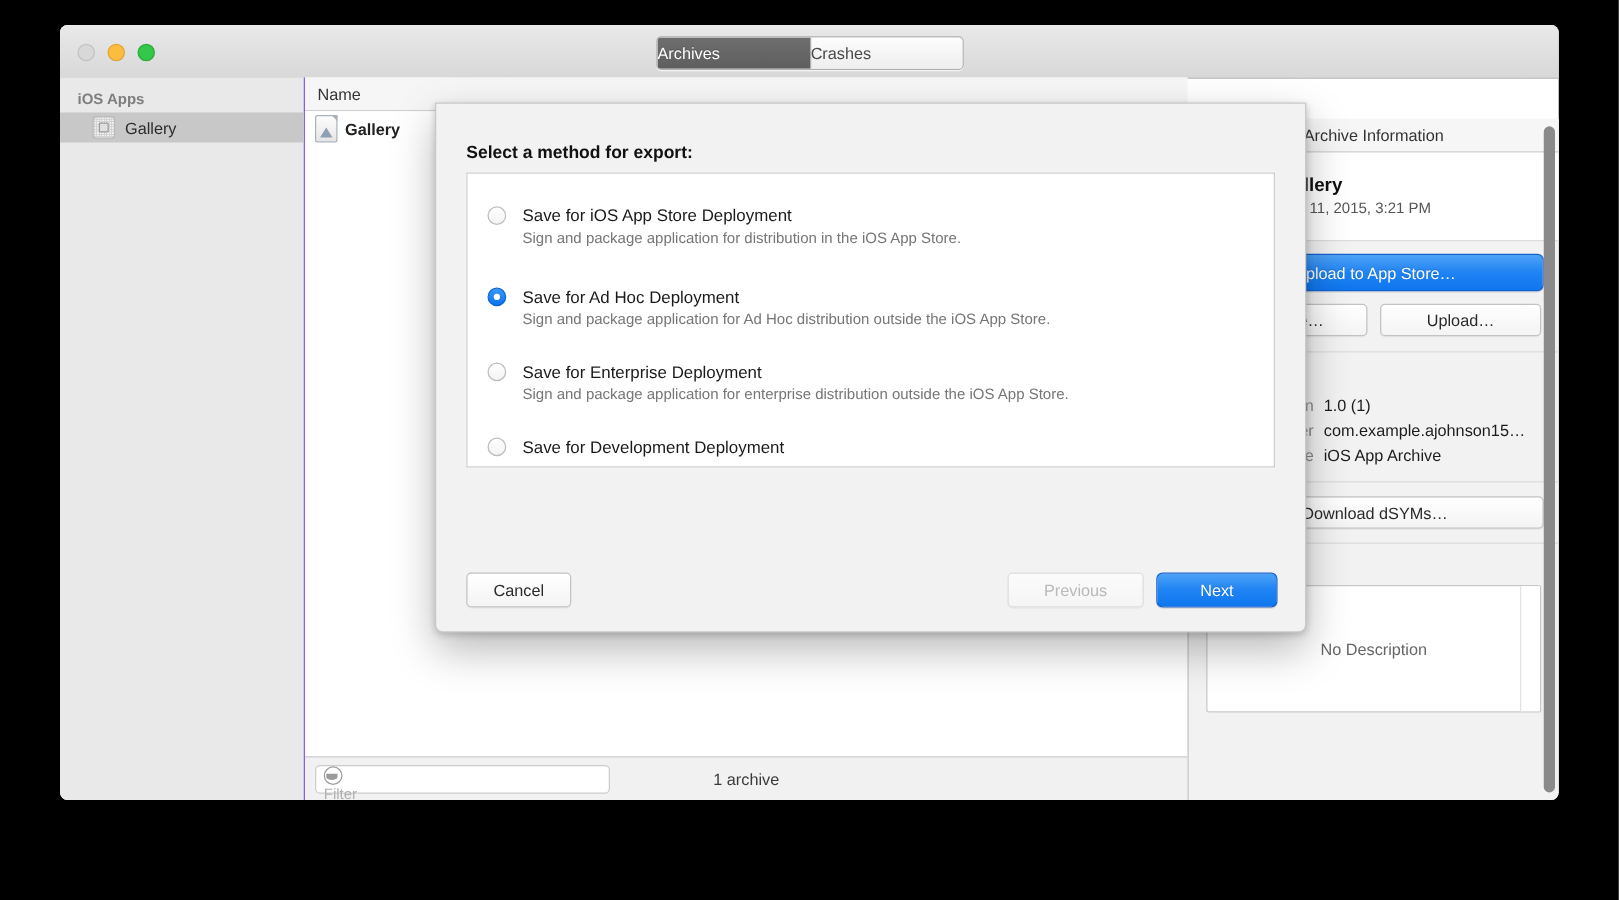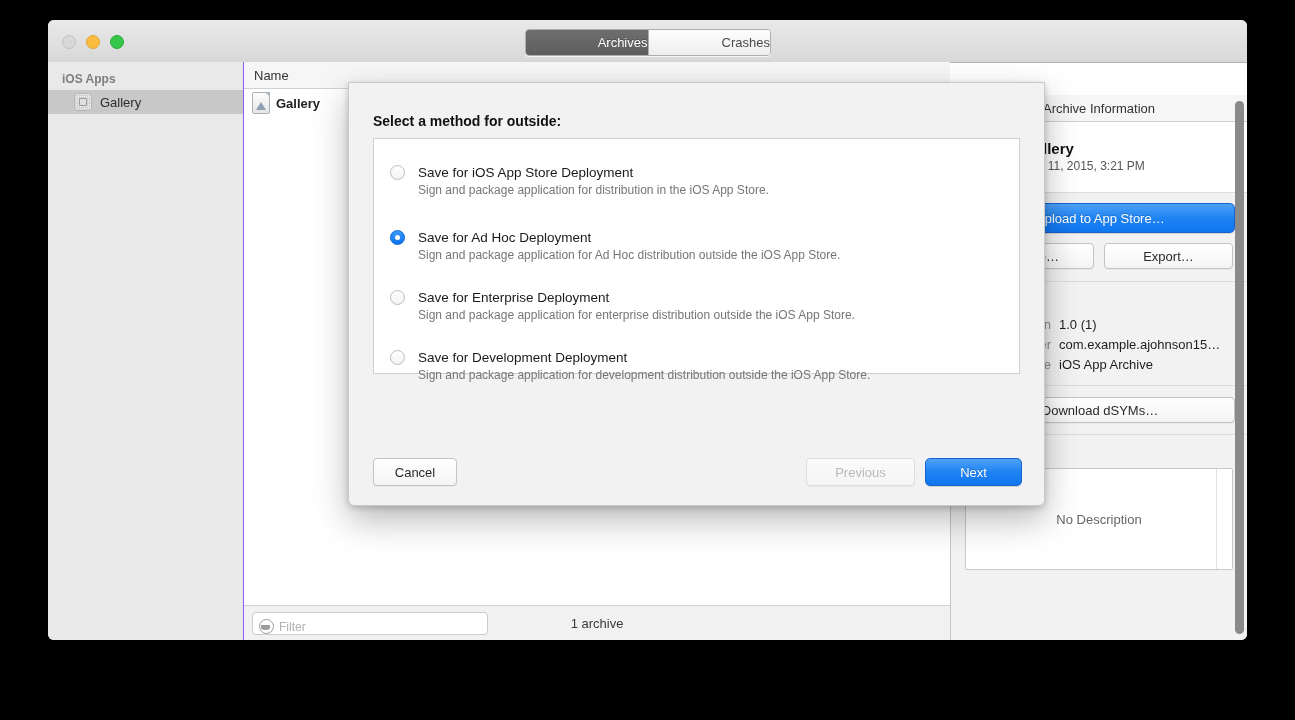--- a/index.html
+++ b/index.html
@@ -27,21 +27,21 @@
   .tl-min{left:38px;background:#fcbc40;border:1px solid #e0a533;}
   .tl-max{left:62px;background:#34c749;border:1px solid #29ab3b;}
 
   #tabgroup{
     position:absolute;left:477px;top:9px;width:244px;height:25px;
     border:1px solid #aeaeae;border-radius:4px;overflow:hidden;
     display:flex;background:#fbfbfb;
     box-shadow:0 1px 0 rgba(255,255,255,.7);
   }
   .tab{
-    flex:1;display:flex;align-items:center;justify-content:flex-end;
+    flex:1;display:flex;align-items:center;justify-content:flex-start;
     font-size:13px;color:#4a4a4a;cursor:default;
     background:linear-gradient(to bottom,#fdfdfd,#eeeeee);
   }
   .tab+.tab{border-left:1px solid #aeaeae;}
   .tab.active{
     color:#fff;
     background:linear-gradient(to bottom,#6e6e6e,#5e5e5e);
     text-shadow:0 -1px 0 rgba(0,0,0,.25);
   }
 
@@ -106,21 +106,21 @@
   }
 
   #list-footer{
     height:34px;flex:none;background:#f1f1f1;
     border-top:1px solid #d0d0d0;
     display:flex;align-items:center;position:relative;
   }
   #filter-field{
     margin-left:8px;width:222px;height:21px;background:#fff;
     border:1px solid #ccc;border-radius:4px;
-    display:flex;align-items:flex-end;padding:0 6px;
+    display:flex;align-items:flex-start;padding:0 6px;flex-direction:column;
   }
   .funnel-icon{
     width:13px;height:13px;border-radius:50%;border:1px solid #9b9b9b;
     position:relative;flex:none;margin-right:5px;background:#fff;
   }
   .funnel-icon:after{
     content:"";position:absolute;left:1px;top:5px;width:9px;height:5px;
     border-radius:0 0 9px 9px / 0 0 5px 5px;background:#9b9b9b;
   }
   #filter-placeholder{font-size:12px;color:#b0b0b0;}
@@ -301,21 +301,21 @@
             <div id="summary-date">Nov 11, 2015, 3:21 PM</div>
           </div>
         </div>
 
         <div class="insp-section">
           <div class="insp-pad">
             <div id="upload-btn" class="btn btn-blue">Upload to App Store…</div>
           </div>
           <div id="vx-row">
             <div class="btn">Validate…</div>
-            <div class="btn">Export…</div>
+            <div class="btn">Upload…</div>
           </div>
         </div>
 
         <div class="insp-section insp-pad">
           <div class="details-title">Details</div>
           <div class="detail-row">
             <div class="detail-label">Version</div>
             <div class="detail-value">1.0 (1)</div>
           </div>
           <div class="detail-row">
@@ -340,21 +340,21 @@
         </div>
 
       </div>
 
       <div id="insp-scrollbar"></div>
     </div>
 
   </div>
 
   <div id="sheet">
-    <div id="sheet-title">Select a method for outside:</div>
+    <div id="sheet-title">Select a method for export:</div>
 
     <div id="options-box">
 
       <div class="option" style="top:25px;">
         <span class="radio"></span>
         <div class="opt-title">Save for iOS App Store Deployment</div>
         <div class="opt-sub">Sign and package application for distribution in the iOS App Store.</div>
       </div>
 
       <div class="option" style="top:90px;">
@@ -365,21 +365,20 @@
 
       <div class="option" style="top:150px;">
         <span class="radio"></span>
         <div class="opt-title">Save for Enterprise Deployment</div>
         <div class="opt-sub">Sign and package application for enterprise distribution outside the iOS App Store.</div>
       </div>
 
       <div class="option" style="top:210px;">
         <span class="radio"></span>
         <div class="opt-title">Save for Development Deployment</div>
-        <div class="opt-sub">Sign and package application for development distribution outside the iOS App Store.</div>
       </div>
 
     </div>
 
     <div id="cancel-btn" class="btn">Cancel</div>
     <div id="previous-btn" class="btn">Previous</div>
     <div id="next-btn" class="btn btn-blue">Next</div>
   </div>
 
 </div>

